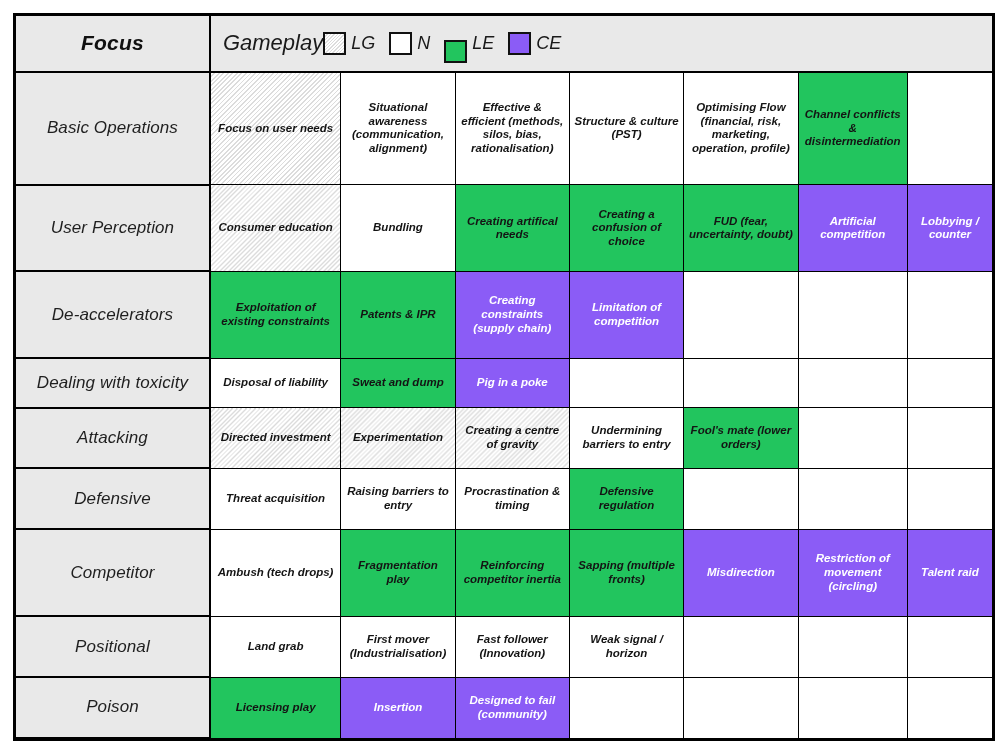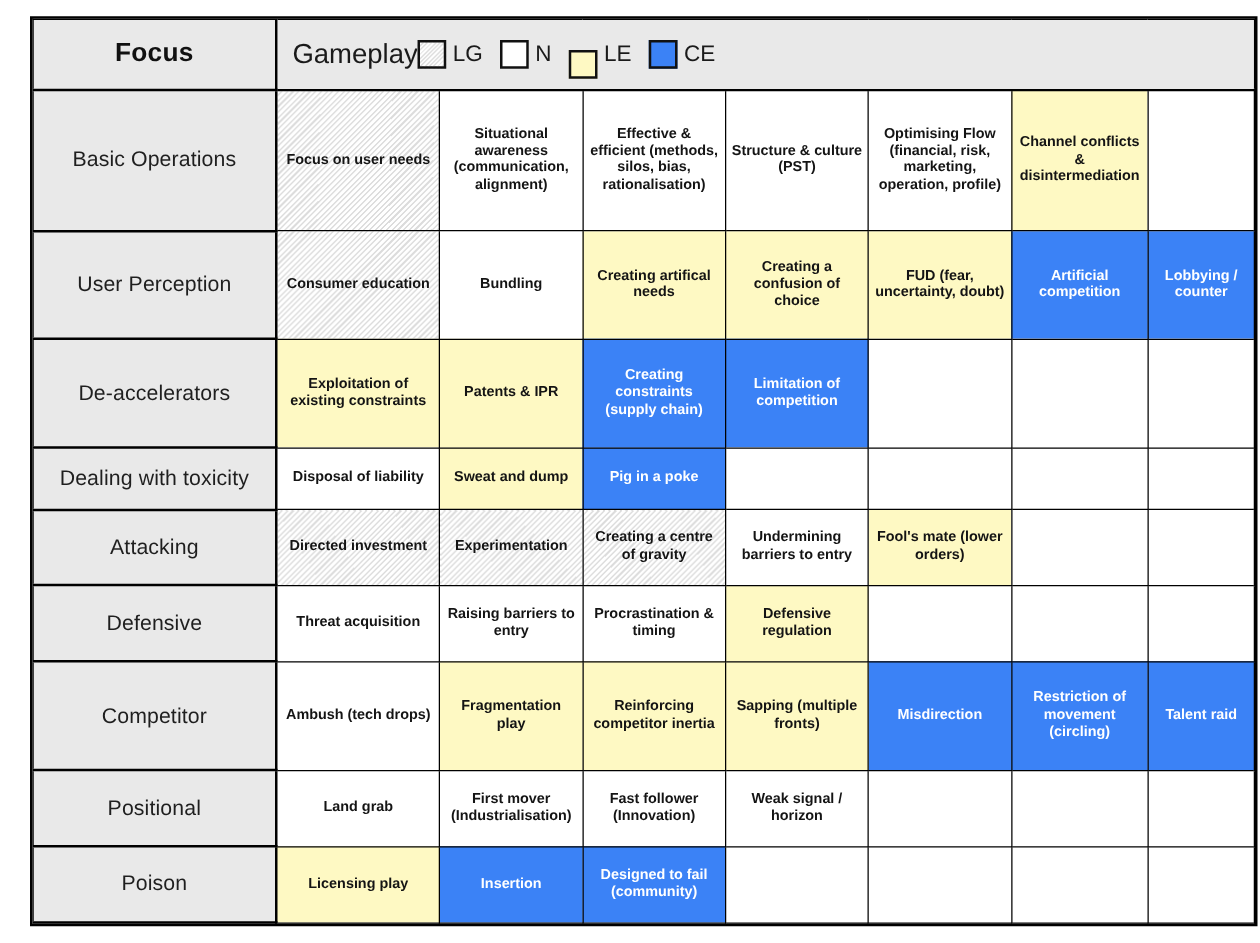--- a/index.html
+++ b/index.html
@@ -10,27 +10,28 @@
   }
   #root {
     width: 1008px;
     height: 754px;
     position: relative;
     background: #ffffff;
     box-sizing: border-box;
   }
   .grid-wrap {
     position: absolute;
-    left: 24px;
+    left: 13px;
     top: 13px;
     width: 982px;
     height: 728px;
     border: 2px solid #000000;
     box-sizing: border-box;
     background: #ffffff;
+    font-style: italic;
   }
   table.matrix {
     width: 100%;
     height: 100%;
     border-collapse: collapse;
     table-layout: fixed;
   }
   table.matrix td {
     border: 1px solid #000000;
     box-sizing: border-box;
@@ -105,22 +106,22 @@
     letter-spacing: .1px;
   }
 
   
   .cell {
     font-size: 11.5px;
     font-weight: bold;
     color: #141414;
   }
   .fill-N  { background: #ffffff; color: #141414; }
-  .fill-LE { background: #fef9c3; color: #141414; margin-top: 16px; }
-  .fill-CE { background: #3b82f6; color: #ffffff; }
+  .fill-LE { background: #22c55e; color: #141414; margin-top: 16px; }
+  .fill-CE { background: #8b5cf6; color: #ffffff; }
   .fill-LG {
     background-color: #ffffff;
     background-image: repeating-linear-gradient(
       135deg,
       #ffffff 0px, #ffffff 2px,
       #dcdcdc 2px, #dcdcdc 3.2px
     );
     color: #141414;
   }
   .sw.fill-LG {

